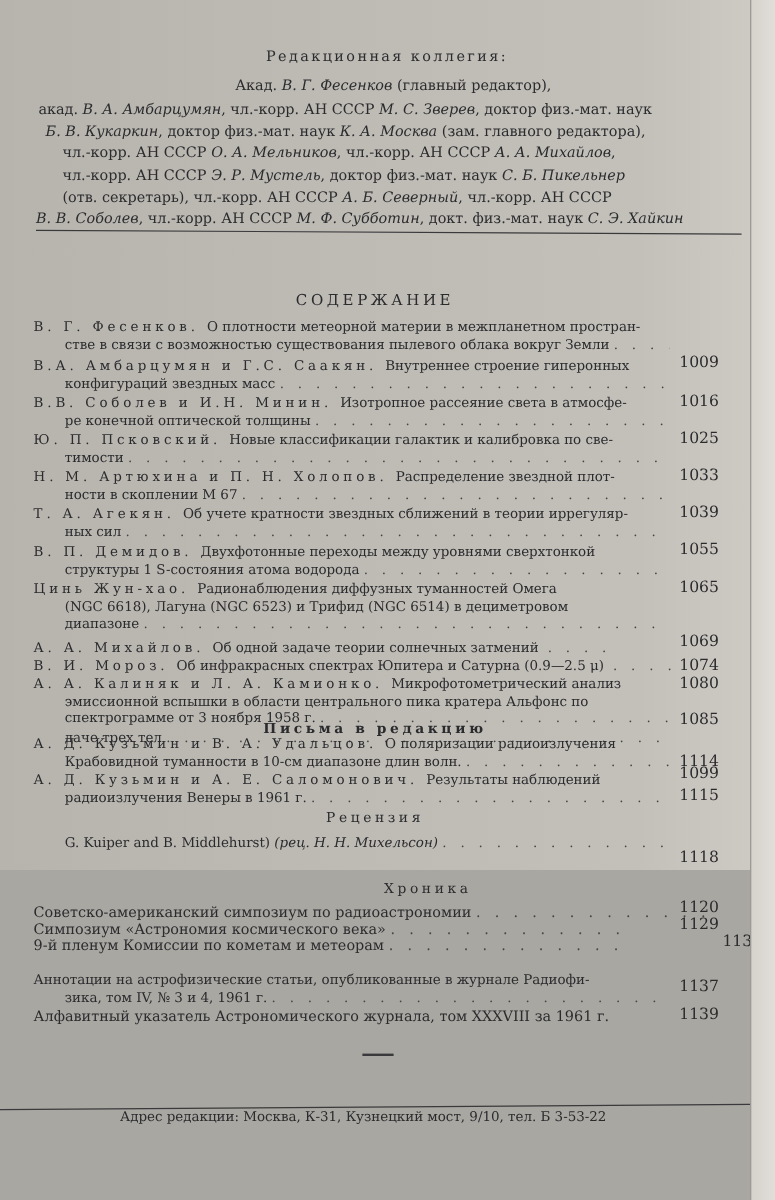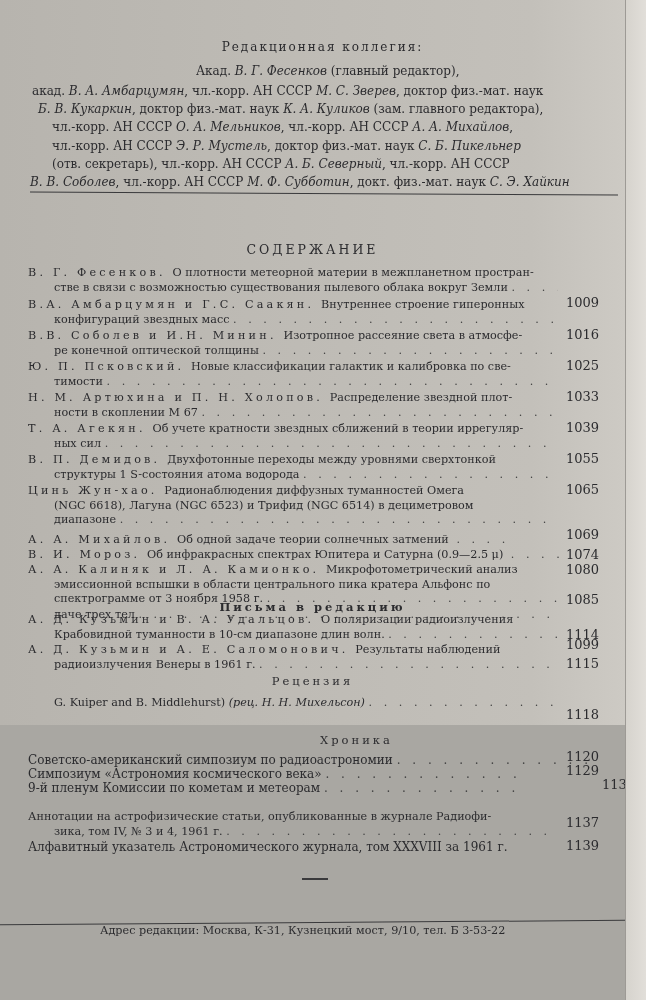--- a/index.html
+++ b/index.html
@@ -65,21 +65,21 @@
 <body>
 
 <div class="page">
 
   <div class="board">
     <div class="board-title">Редакционная коллегия:</div>
   </div>
   <div>
     <div class="board-line" style="left:196px;top:62px;"><span>Акад. </span><span class="it">В. Г. Фесенков</span><span> (главный редактор),</span></div>
     <div class="board-line" style="left:32px;top:82px;"><span>акад. </span><span class="it">В. А. Амбарцумян</span><span>, чл.-корр. АН СССР </span><span class="it">М. С. Зверев</span><span>, доктор физ.-мат. наук</span></div>
-    <div class="board-line" style="left:38px;top:100px;"><span class="it">Б. В. Кукаркин</span><span>, доктор физ.-мат. наук </span><span class="it">К. А. Куликов</span><span> (зам. главного редактора),</span></div>
+    <div class="board-line" style="left:38px;top:100px;"><span class="it">Б. В. Кукаркин</span><span>, доктор физ.-мат. наук </span><span class="it">К. А. Москва</span><span> (зам. главного редактора),</span></div>
     <div class="board-line" style="left:52px;top:118px;"><span>чл.-корр. АН СССР </span><span class="it">О. А. Мельников</span><span>, чл.-корр. АН СССР </span><span class="it">А. А. Михайлов</span><span>,</span></div>
     <div class="board-line" style="left:52px;top:137px;"><span>чл.-корр. АН СССР </span><span class="it">Э. Р. Мустель</span><span>, доктор физ.-мат. наук </span><span class="it">С. Б. Пикельнер</span></div>
     <div class="board-line" style="left:52px;top:155px;"><span>(отв. секретарь), чл.-корр. АН СССР </span><span class="it">А. Б. Северный</span><span>, чл.-корр. АН СССР</span></div>
     <div class="board-line" style="left:30px;top:173px;"><span class="it">В. В. Соболев</span><span>, чл.-корр. АН СССР </span><span class="it">М. Ф. Субботин</span><span>, докт. физ.-мат. наук </span><span class="it">С. Э. Хайкин</span></div>
   </div>
   <div class="rule" style="left:30px;top:193px;width:588px;transform:rotate(0.3deg);"></div>
 
   <div class="contents-title">СОДЕРЖАНИЕ</div>
 
   <div id="articles">

